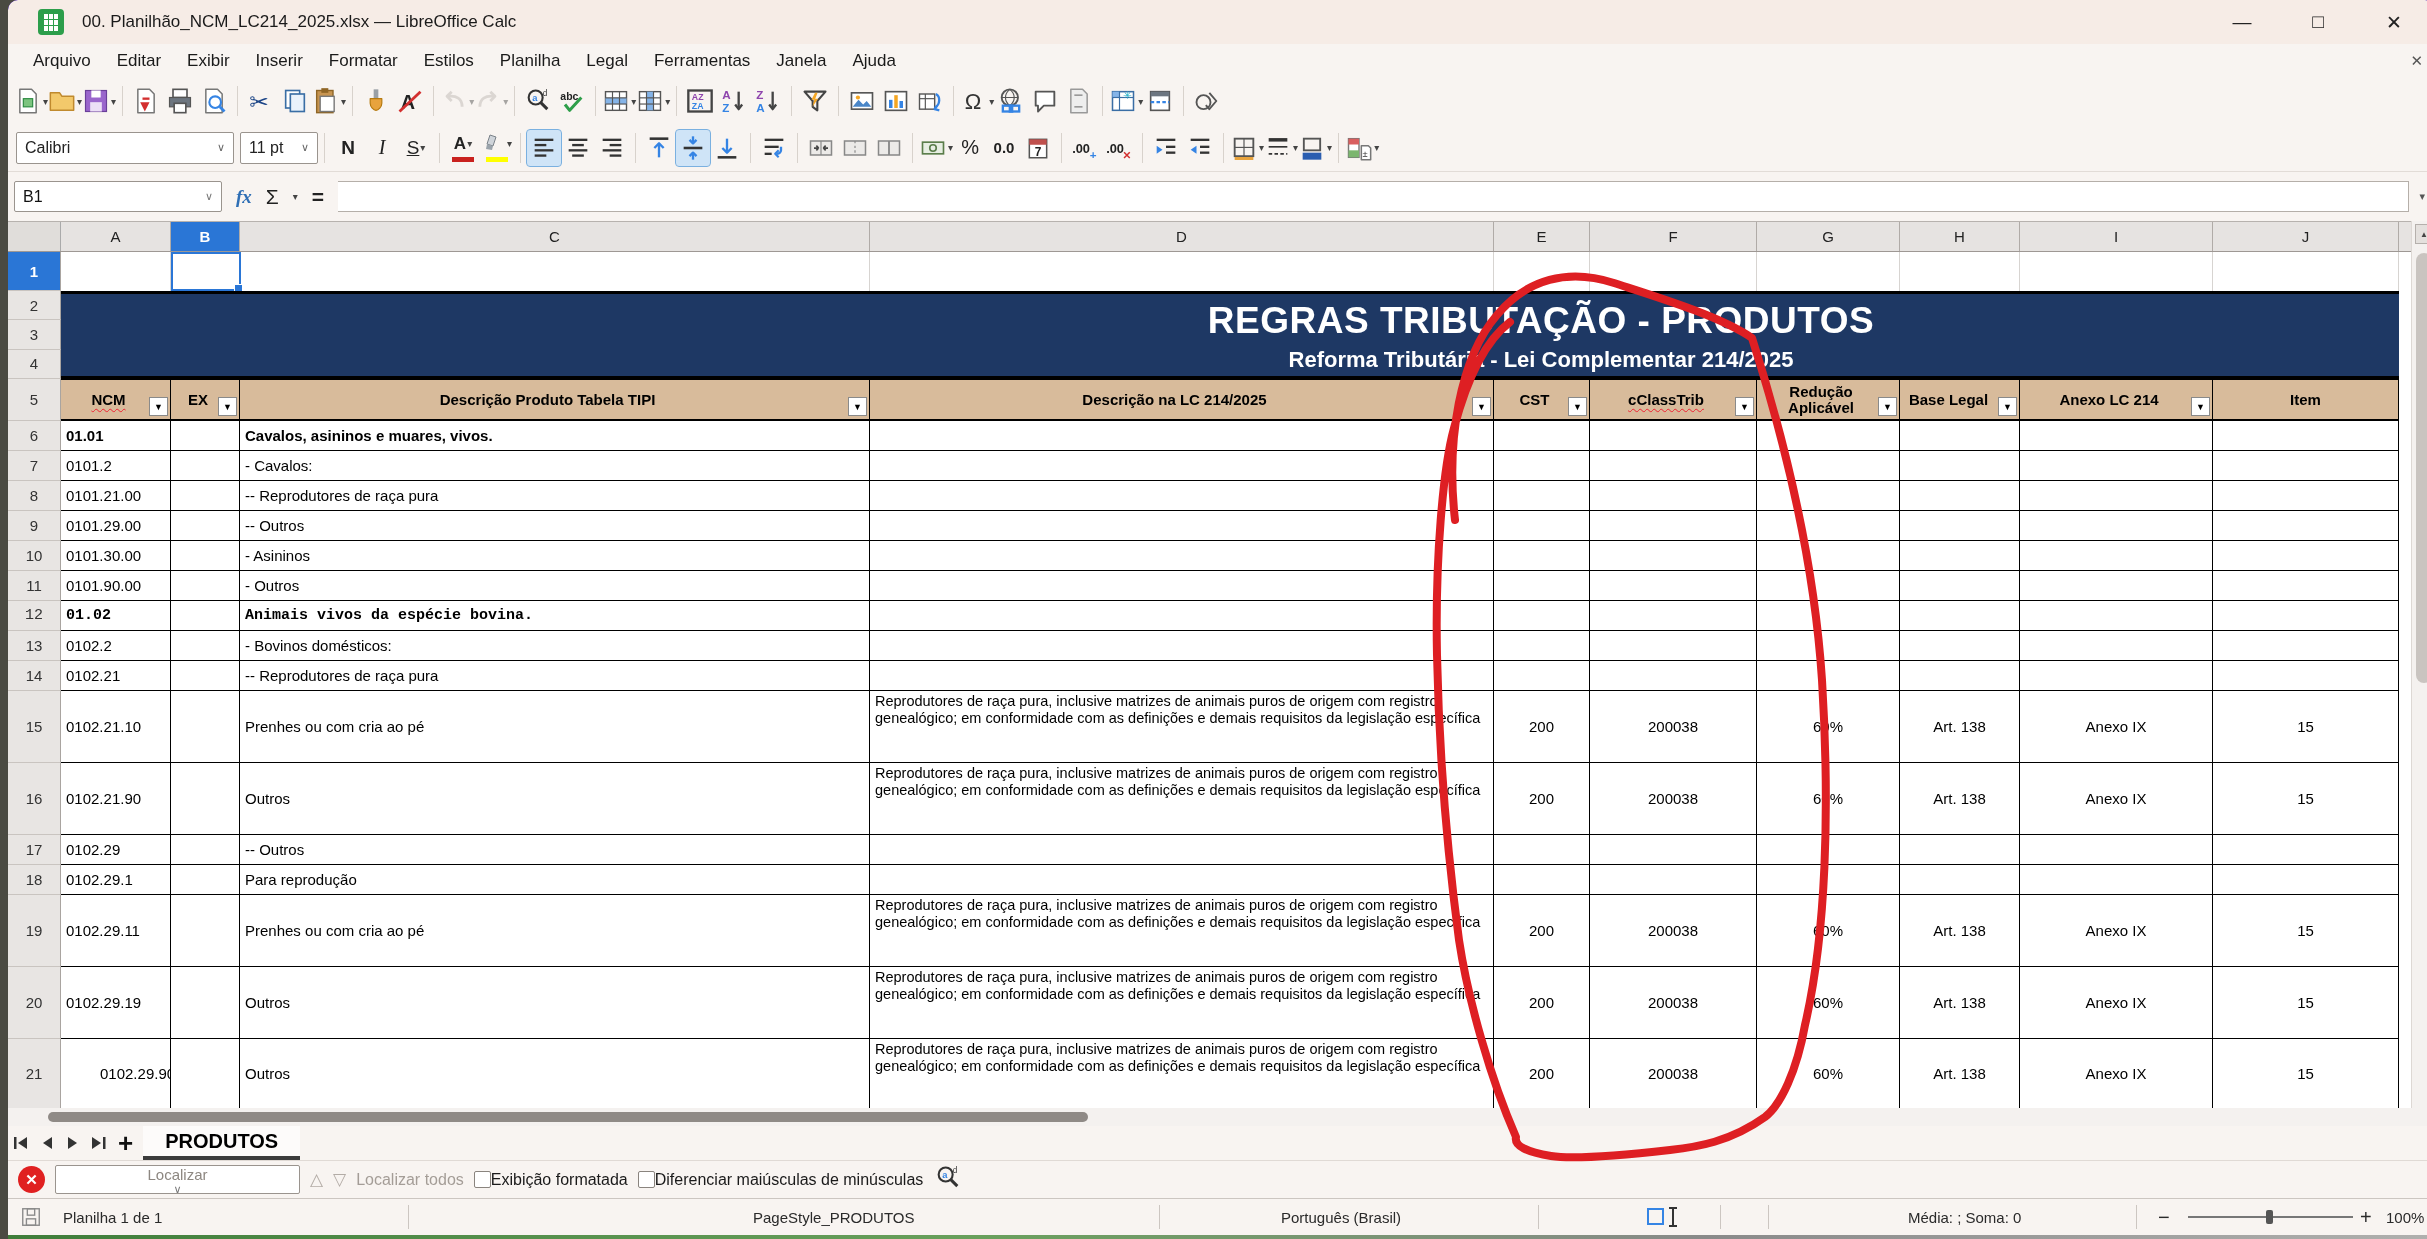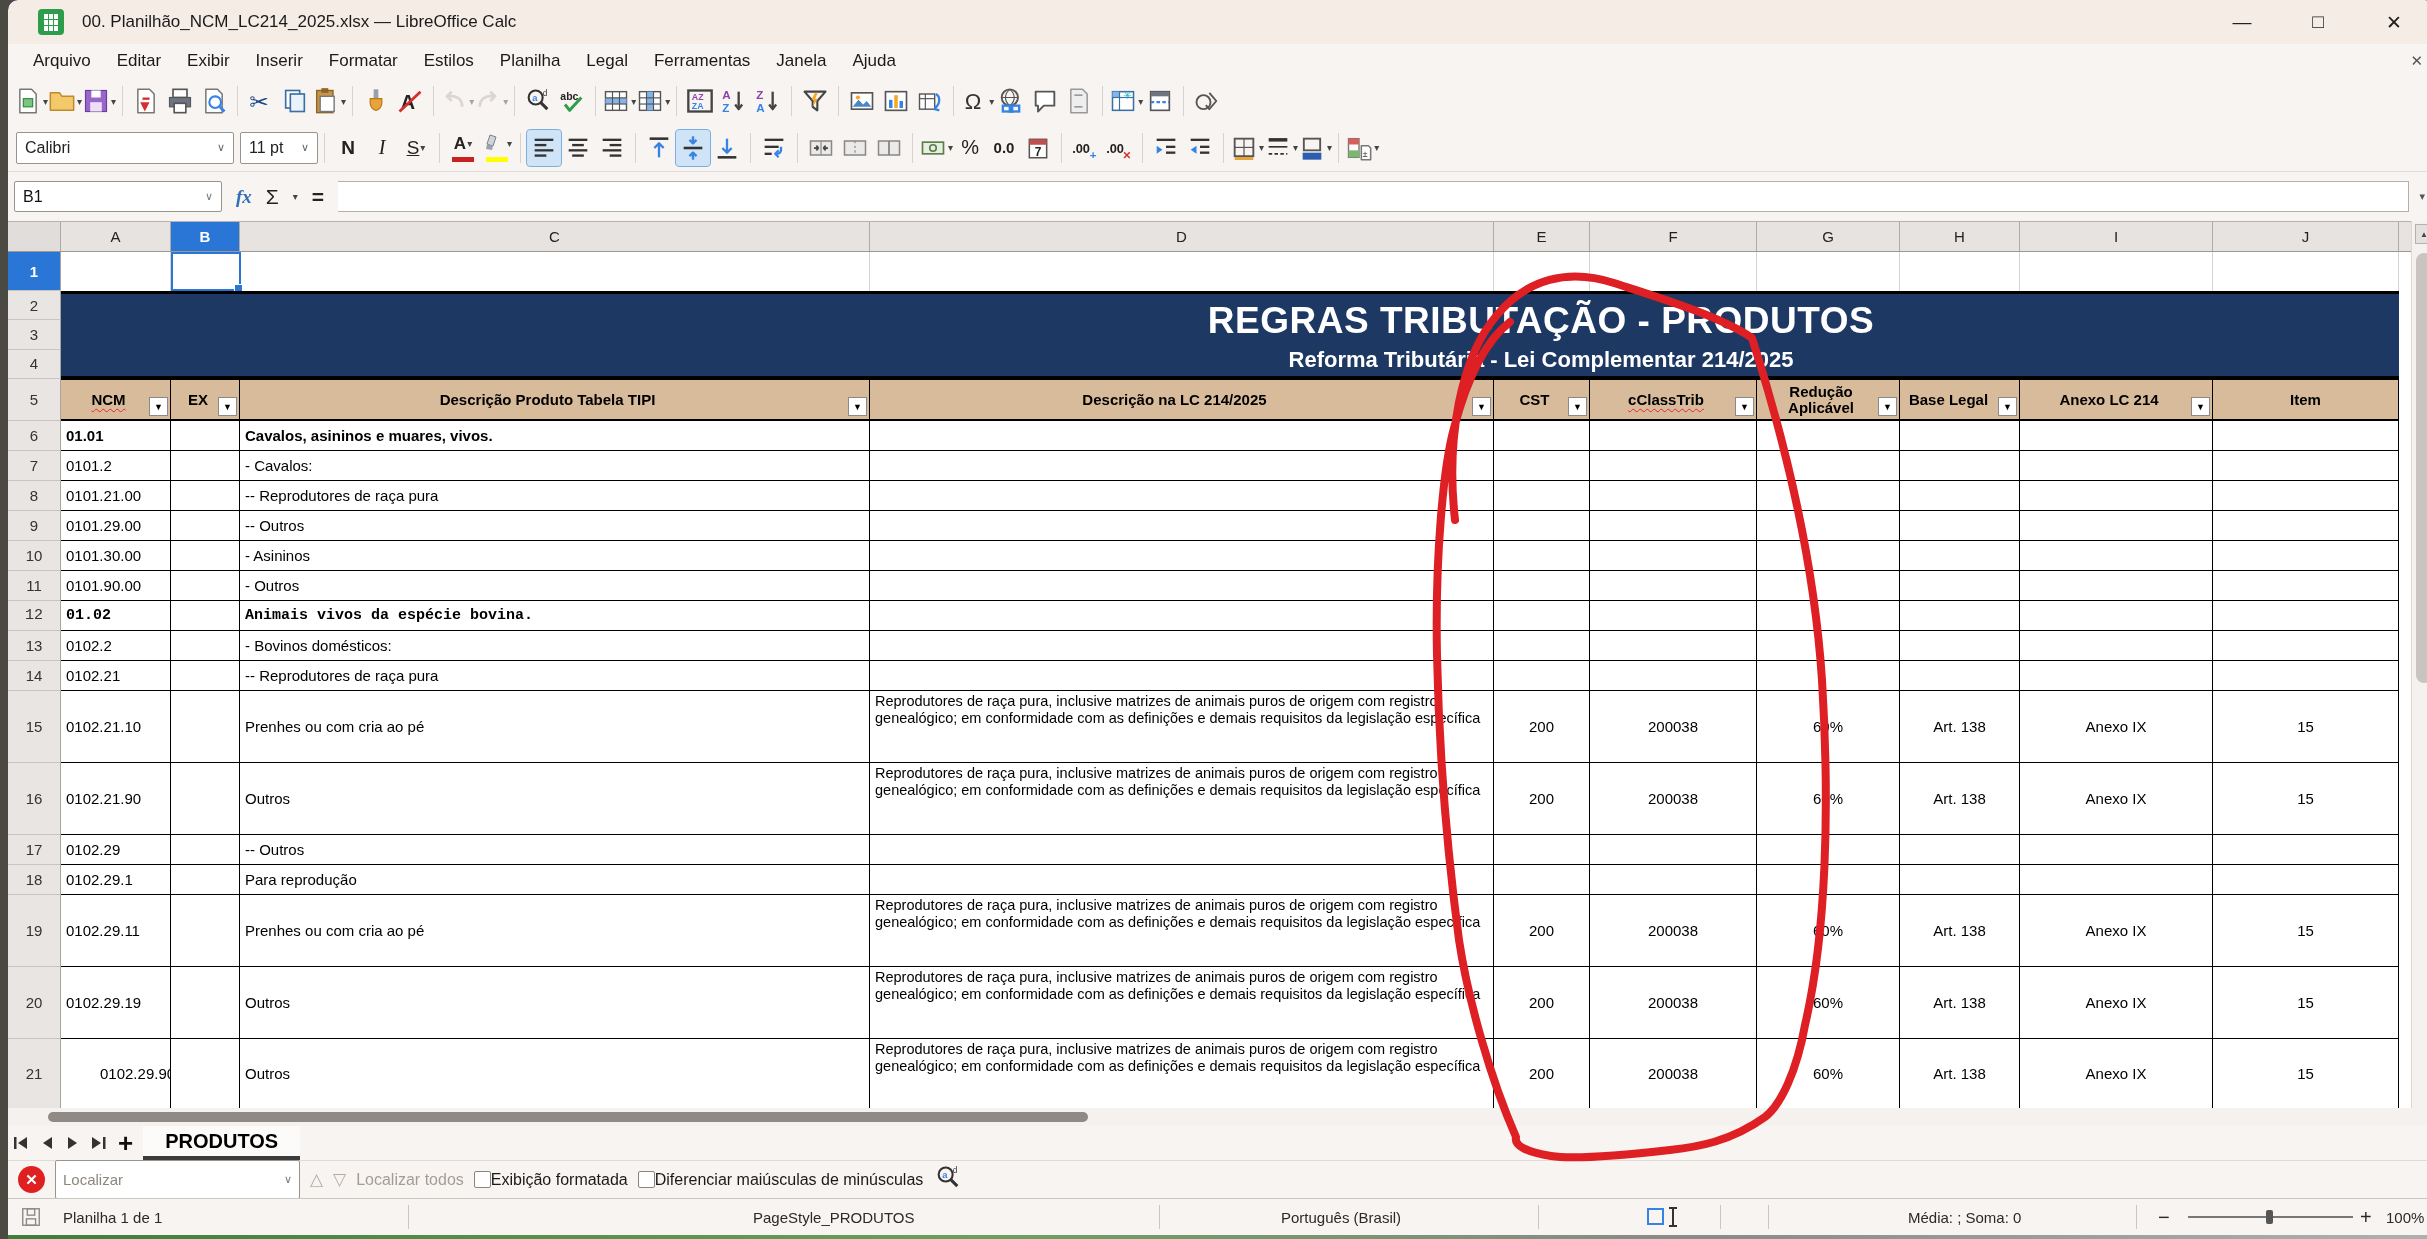--- a/index.html
+++ b/index.html
@@ -80,21 +80,21 @@
 
   
   #tabbar { top:1126px; height:34px; background:#f8f4f1; display:flex; align-items:center; }
   .navbtn { width:26px; height:26px; display:flex; align-items:center; justify-content:center; }
   #add-sheet { font-size:26px; font-weight:bold; color:#111; margin:0 10px 0 6px; }
   #sheet-tab { height:100%; display:flex; align-items:center; padding:0 22px; font-size:20px; font-weight:bold; color:#000; border-bottom:4px solid #3c3c3c; background:#fdfbfa; }
 
   
   #findbar { top:1160px; height:38px; background:#f8f4f1; border-top:1px solid #e0dad5; display:flex; align-items:center; gap:10px; padding-left:10px; }
   #find-close { width:27px; height:27px; border-radius:50%; background:#e02020; color:#fff; font-size:15px; font-weight:bold; display:flex; align-items:center; justify-content:center; }
-  #find-input { width:245px; height:39px; background:#fff; border:1px solid #9a948e; border-radius:2px; display:flex; align-items:center; justify-content:space-between; padding:0 7px; font-size:15px; color:#8d8781; }
+  #find-input { width:245px; height:29px; background:#fff; border:1px solid #9a948e; border-radius:2px; display:flex; align-items:center; justify-content:space-between; padding:0 7px; font-size:15px; color:#8d8781;flex-direction:column; }
   .find-nav { color:#b3aca6; font-size:17px; }
   #find-all { color:#a49d97; font-size:16px; }
   .cb { width:17px; height:17px; border:1px solid #8a847e; background:#fff; border-radius:2px; }
   .cb-label { font-size:16px; color:#1a1a1a; }
   .cb-wrap { display:flex; align-items:center; gap:0; }
 
   
   #statusbar { top:1198px; height:37px; background:#f8f4f1; border-top:1px solid #ccc6c1; font-size:15px; color:#2a2a2a; }
   .sb-item { position:absolute; top:0; height:100%; display:flex; align-items:center; }
   .sb-div { position:absolute; top:6px; width:1px; height:24px; background:#ccc6c1; }

